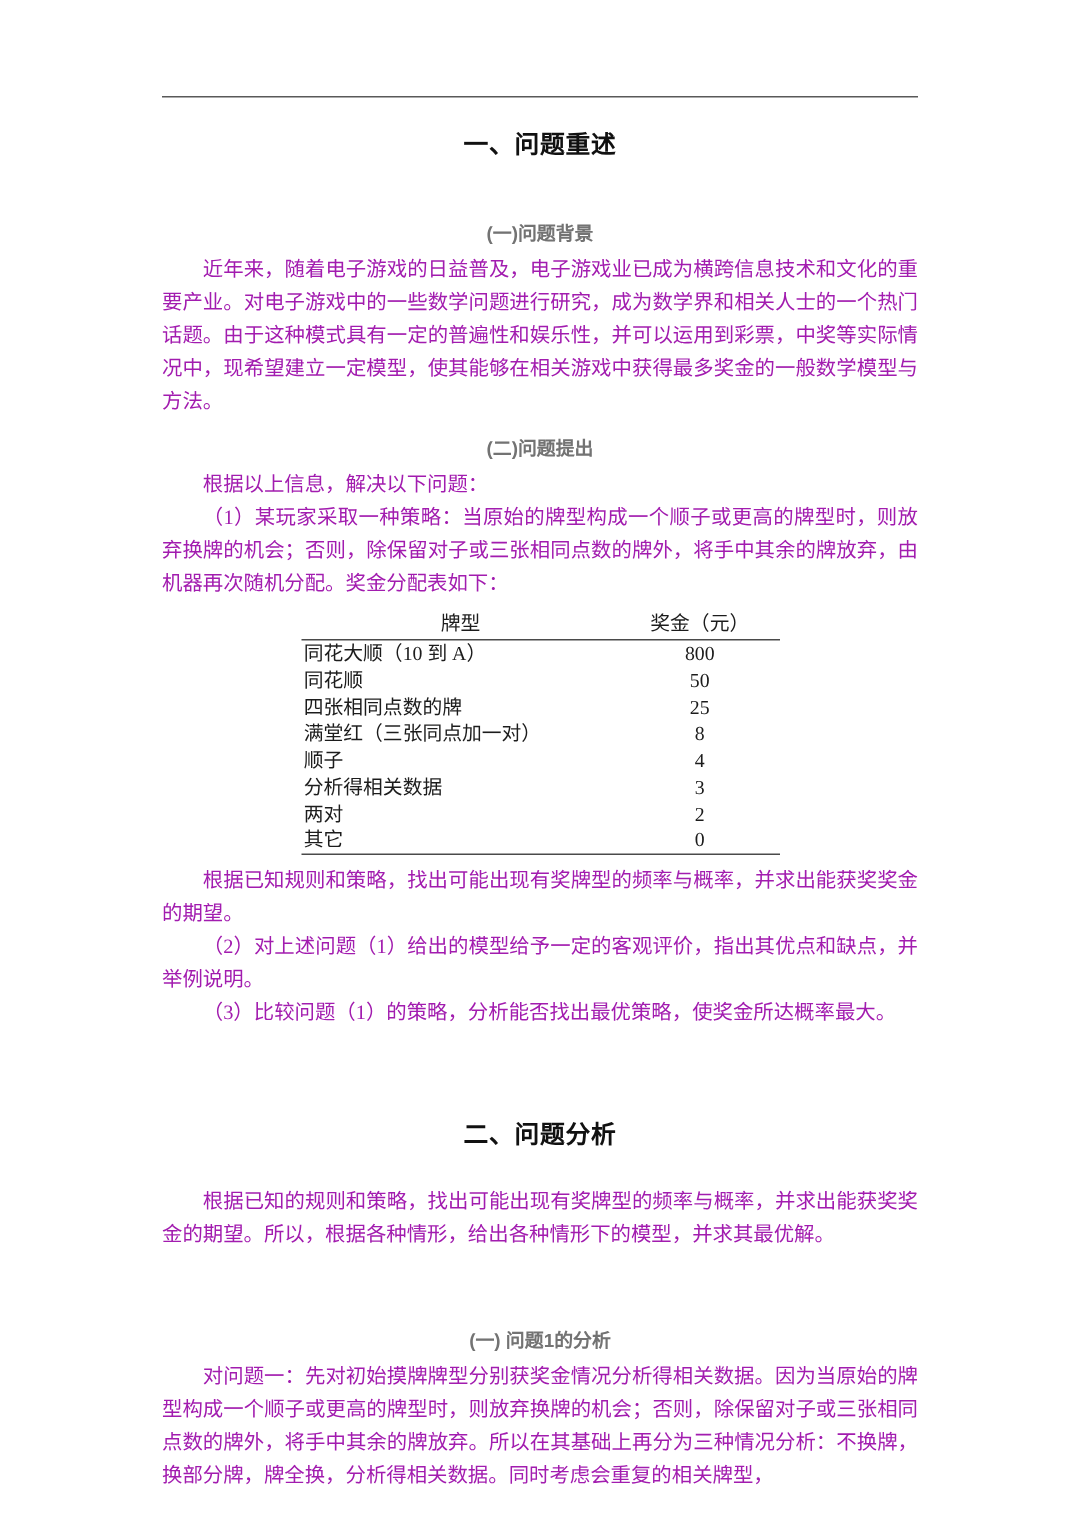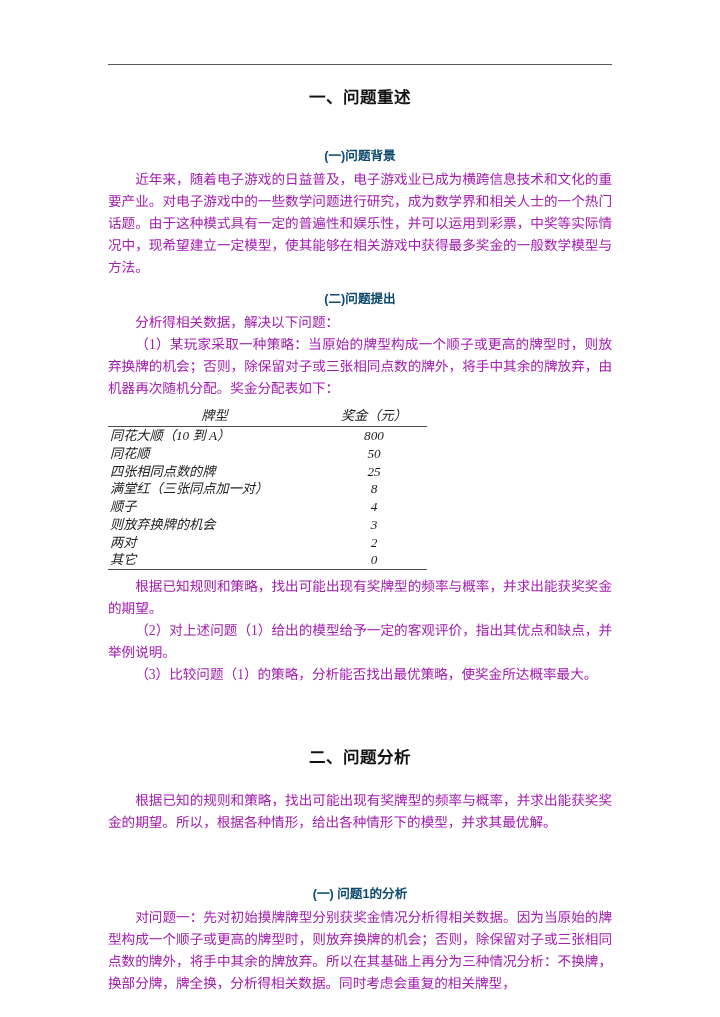--- a/index.html
+++ b/index.html
@@ -58,21 +58,21 @@
   }
 
   h2.sub-title {
     font-family: "Liberation Sans", "DejaVu Sans", sans-serif;
     font-size: 12.6px;
     font-weight: bold;
     text-align: center;
     margin: 0;
     padding: 0;
     line-height: 1.35;
-    color: #0c4a6e;
+    color: #737373;
   }
 
   p.body-text {
     font-size: 13.6px;
     line-height: 1.62;
     margin: 0;
     padding: 0;
     text-align: justify;
     text-justify: inter-ideograph;
     text-indent: 2em;
@@ -83,22 +83,21 @@
   .sp-4 { height: 8px; }
   .sp-5 { height: 40px; }
   .sp-7 { height: 22px; }
   .sp-8 { height: 6px; }
   .sp-9 { height: 4px; }
 
   
   .table-wrap {
     width: 100%;
     display: flex;
-    justify-content: flex-start;
-    font-style: italic;
+    justify-content: center;
   }
   table.prize-table {
     border-collapse: collapse;
     width: 319px;
     font-size: 13.2px;
     line-height: 1.0;
     color: #1c1c1c;
   }
   table.prize-table thead th {
     font-weight: normal;
@@ -141,21 +140,21 @@
     <div class="sp-9"></div>
 
     <p class="body-text">近年来，随着电子游戏的日益普及，电子游戏业已成为横跨信息技术和文化的重要产业。对电子游戏中的一些数学问题进行研究，成为数学界和相关人士的一个热门话题。由于这种模式具有一定的普遍性和娱乐性，并可以运用到彩票，中奖等实际情况中，现希望建立一定模型，使其能够在相关游戏中获得最多奖金的一般数学模型与方法。</p>
 
     <div class="sp-3"></div>
 
     <h2 class="sub-title">(二)问题提出</h2>
 
     <div class="sp-9"></div>
 
-    <p class="body-text">分析得相关数据，解决以下问题：</p>
+    <p class="body-text">根据以上信息，解决以下问题：</p>
 
     <p class="body-text">（1）某玩家采取一种策略：当原始的牌型构成一个顺子或更高的牌型时，则放弃换牌的机会；否则，除保留对子或三张相同点数的牌外，将手中其余的牌放弃，由机器再次随机分配。奖金分配表如下：</p>
 
     <div class="sp-4"></div>
 
     <div class="table-wrap">
       <table class="prize-table">
         <thead>
           <tr>
             <th class="col-hand">牌型</th>
@@ -177,21 +176,21 @@
           </tr>
           <tr>
             <td class="hand">满堂红（三张同点加一对）</td>
             <td class="prize">8</td>
           </tr>
           <tr>
             <td class="hand">顺子</td>
             <td class="prize">4</td>
           </tr>
           <tr>
-            <td class="hand">则放弃换牌的机会</td>
+            <td class="hand">分析得相关数据</td>
             <td class="prize">3</td>
           </tr>
           <tr>
             <td class="hand">两对</td>
             <td class="prize">2</td>
           </tr>
           <tr>
             <td class="hand">其它</td>
             <td class="prize">0</td>
           </tr>

